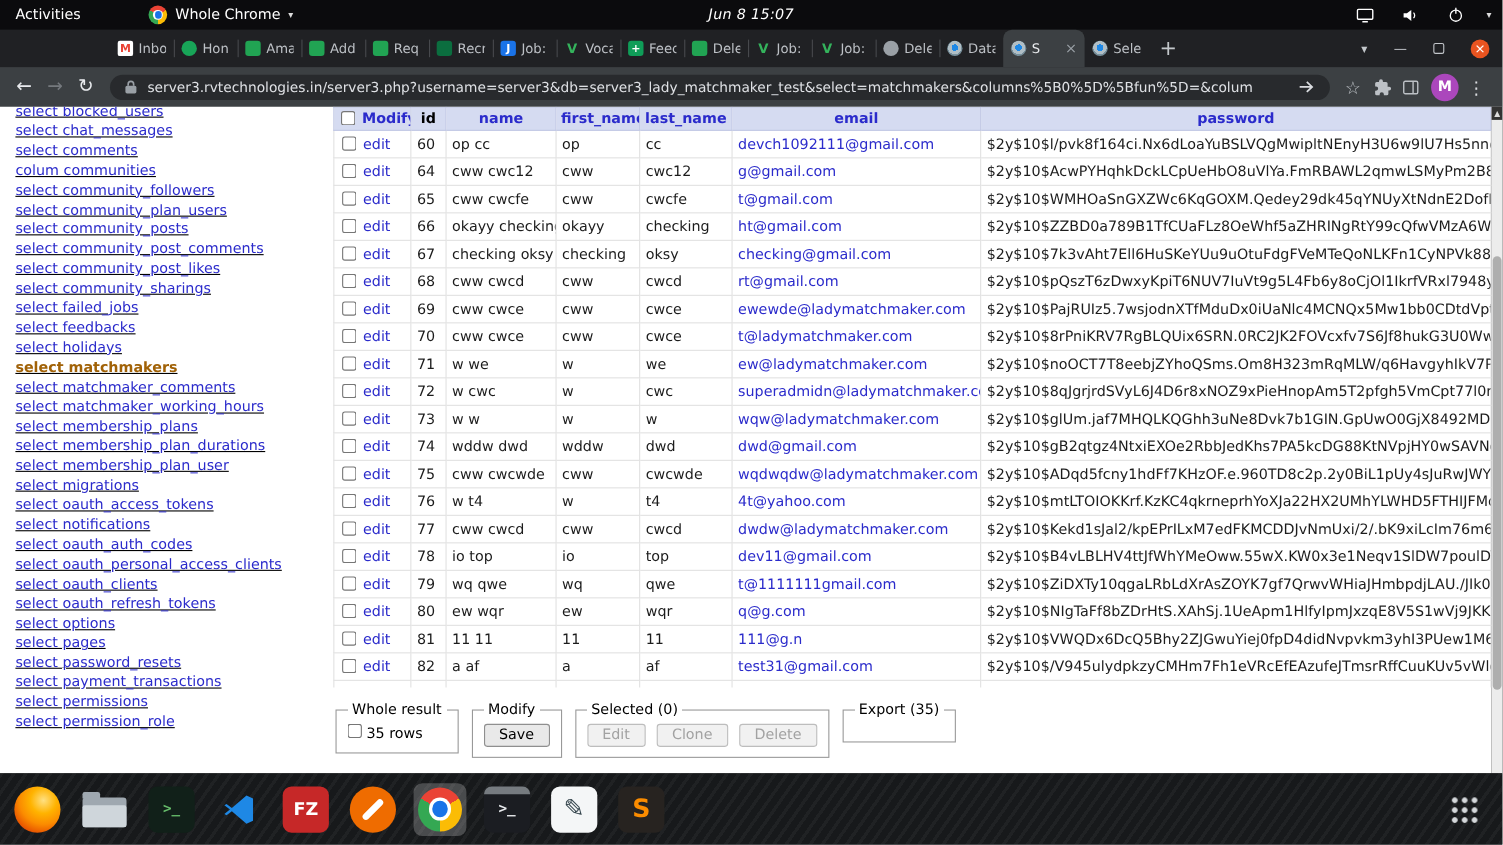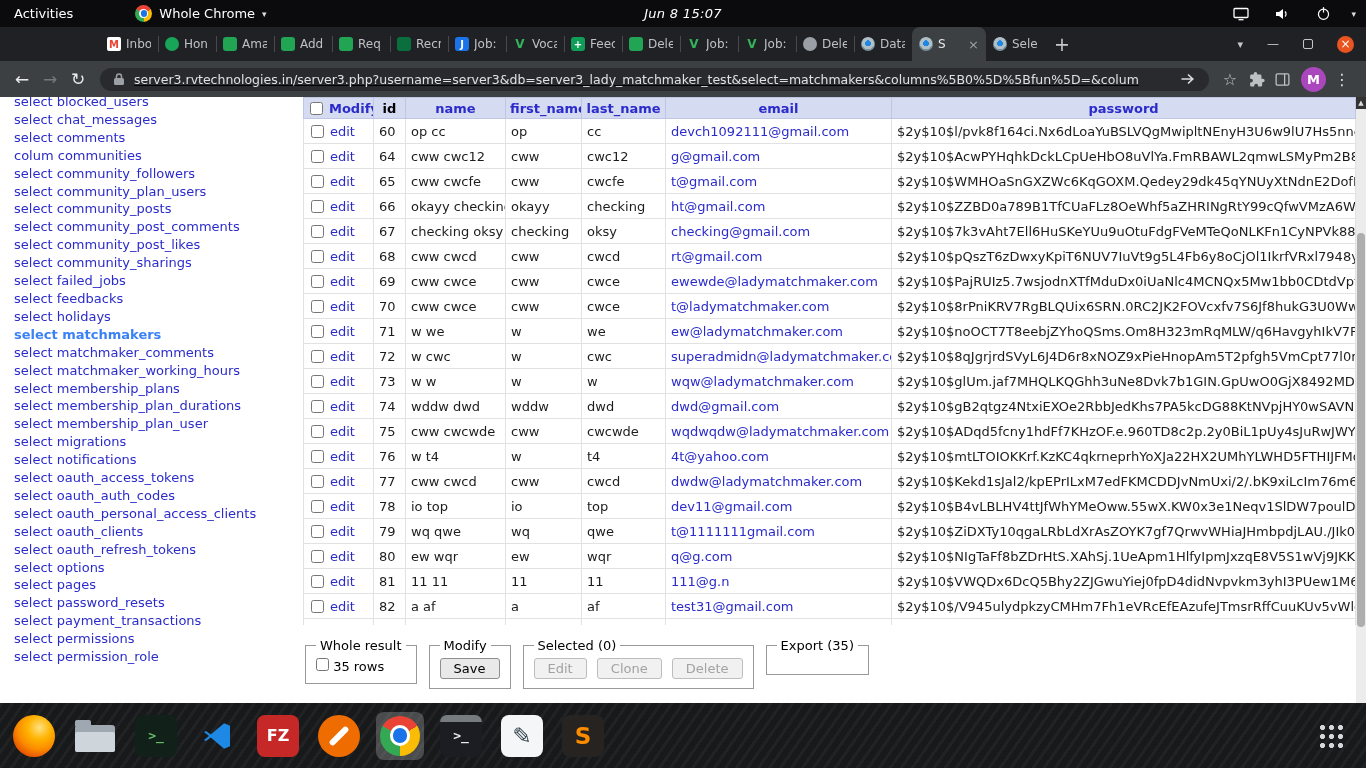--- a/index.html
+++ b/index.html
@@ -53,34 +53,34 @@
   .win-close { width:17px; height:17px; border-radius:50%; background:#e95420; color:#fff; display:flex;
                align-items:center; justify-content:center; font-size:12px; cursor:pointer; }
 
   
   .toolbar { position:absolute; top:61px; left:0; right:0; height:36px; background:#3c4043;
              display:flex; align-items:center; padding:0 8px; }
   .nav-btn { width:28px; height:28px; border-radius:50%; display:flex; align-items:center; justify-content:center;
              color:#e8eaed; font-size:17px; cursor:pointer; flex:none; }
   .nav-btn.disabled { color:#75797e; }
   .omnibox { flex:1; min-width:0; height:23px; background:#282a2d; border-radius:14px; margin:0 8px;
-             display:flex; align-items:center; gap:9px; padding:0 13px; cursor:text;text-decoration:underline; }
+             display:flex; align-items:center; gap:9px; padding:0 13px; cursor:text; }
   .url { flex:1; min-width:0; color:#dfe1e5; font-size:12.5px; white-space:nowrap; overflow:hidden; }
   .tool-ic { display:flex; align-items:center; justify-content:center; width:26px; flex:none; cursor:pointer; }
   .star { color:#bdc1c6; font-size:16px; }
   .avatar { width:25px; height:25px; border-radius:50%; background:#ab47bc; color:#fff; font-size:13px; font-weight:bold;
             display:flex; align-items:center; justify-content:center; margin:0 6px; flex:none; cursor:pointer; }
   .kebab { color:#dadce0; font-size:16px; margin:0 8px 0 2px; cursor:pointer; }
 
   
   .content { position:absolute; top:97px; left:0; width:1356px; height:606px; background:#fff; display:flex; overflow:hidden; }
-  .sidebar { width:303px; flex:none; padding-left:14px; overflow:hidden; position:relative; top:-4px; }
+  .sidebar { width:303px; flex:none; padding-left:14px; overflow:hidden; position:relative; top:-4px;text-decoration:underline; }
   .side-link { display:block; font-size:13px; line-height:17.9px; color:#2b2bcb; text-decoration:none;
                white-space:nowrap; cursor:pointer; }
-  .side-link.active { color:#3b82f6; font-weight:bold; }
+  .side-link.active { color:#a16207; font-weight:bold; }
   .main { flex:1; min-width:0; }
 
   table.grid { border-collapse:collapse; width:100%; table-layout:fixed; font-size:13px; }
   .grid th { background:#d5dbf1; border:1px solid #bfc6e4; padding:2px 4px; text-align:center; height:21px;
              font-weight:bold; color:#2b2bcb; white-space:nowrap; overflow:hidden; }
   .grid th.sorted { color:#000; }
   .grid th a { color:#2b2bcb; text-decoration:none; }
   .grid td { border:1px solid #e2e2e2; padding:3px 5px; height:25px; color:#1c1c1c;
              white-space:nowrap; overflow:hidden; }
   .grid a { color:#2b2bcb; text-decoration:none; cursor:pointer; }
@@ -302,22 +302,22 @@
         <a class="side-link">select failed_jobs</a>
         <a class="side-link">select feedbacks</a>
         <a class="side-link">select holidays</a>
         <a class="side-link active">select matchmakers</a>
         <a class="side-link">select matchmaker_comments</a>
         <a class="side-link">select matchmaker_working_hours</a>
         <a class="side-link">select membership_plans</a>
         <a class="side-link">select membership_plan_durations</a>
         <a class="side-link">select membership_plan_user</a>
         <a class="side-link">select migrations</a>
+        <a class="side-link">select oauth_access_tokens</a>
         <a class="side-link">select notifications</a>
-        <a class="side-link">select oauth_access_tokens</a>
         <a class="side-link">select oauth_auth_codes</a>
         <a class="side-link">select oauth_personal_access_clients</a>
         <a class="side-link">select oauth_clients</a>
         <a class="side-link">select oauth_refresh_tokens</a>
         <a class="side-link">select options</a>
         <a class="side-link">select pages</a>
         <a class="side-link">select password_resets</a>
         <a class="side-link">select payment_transactions</a>
         <a class="side-link">select permissions</a>
         <a class="side-link">select permission_role</a>

